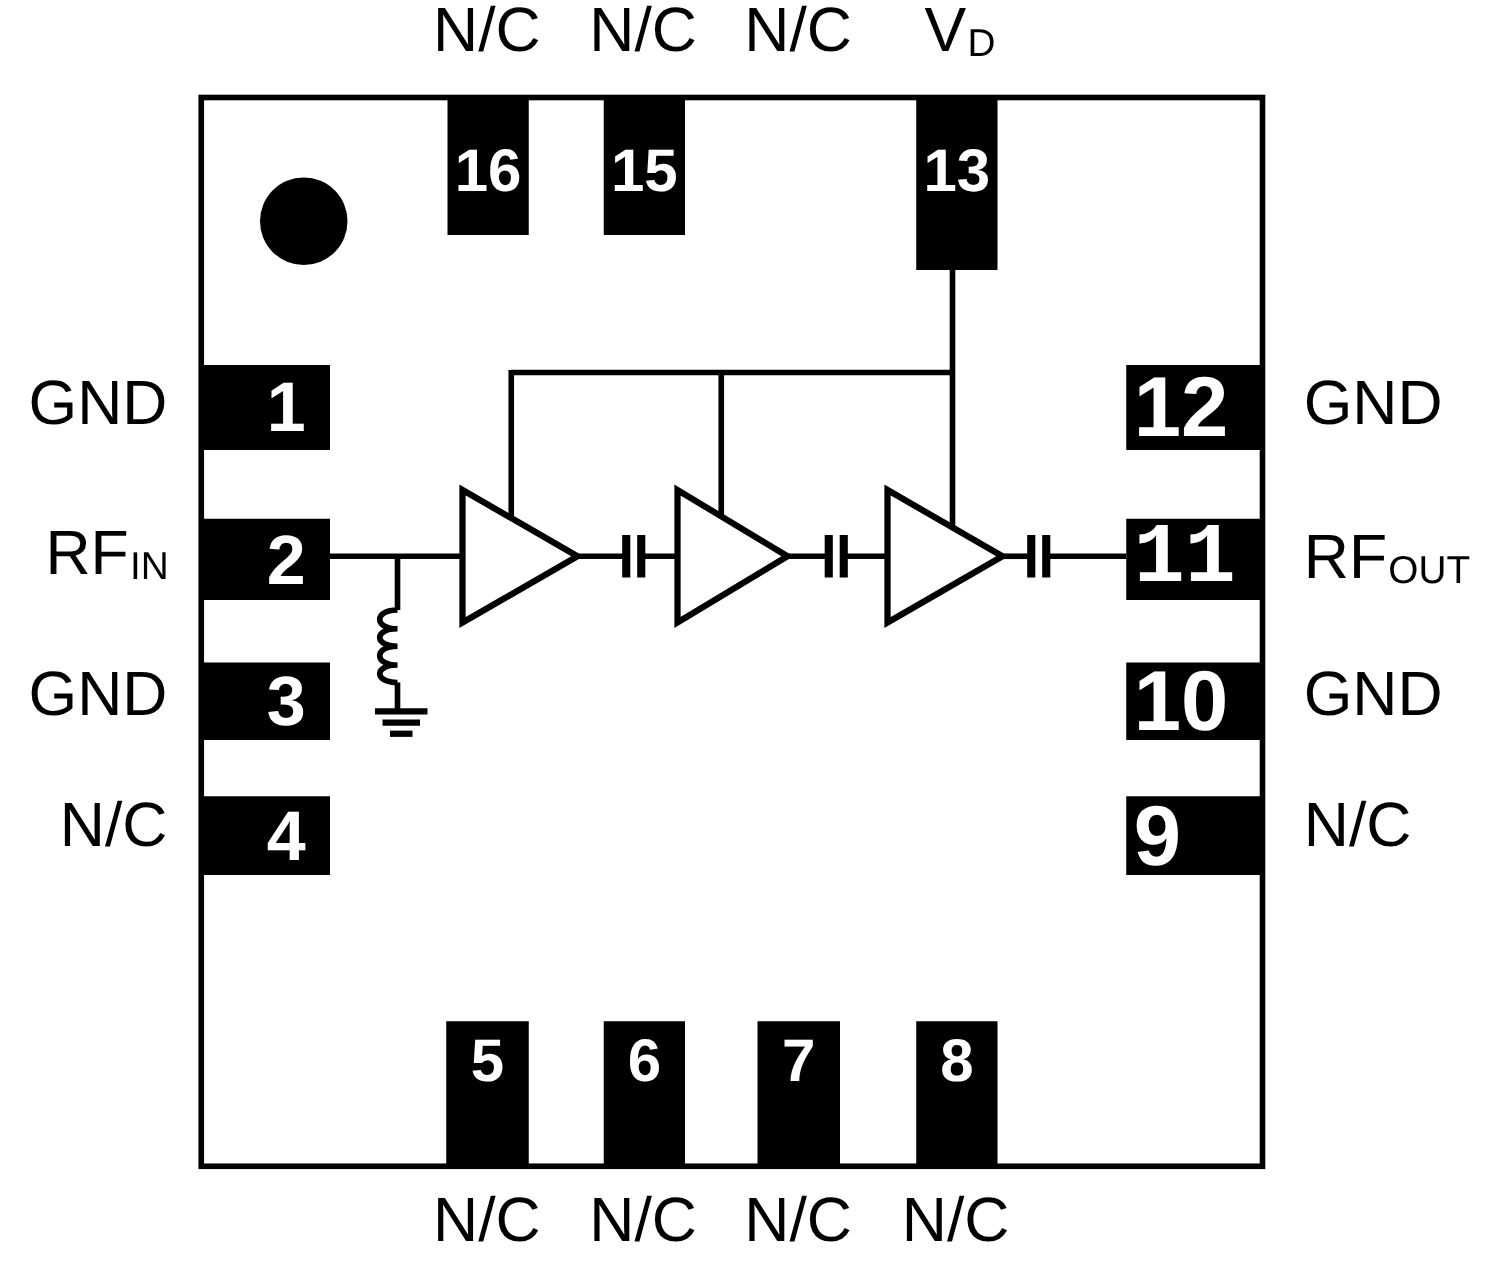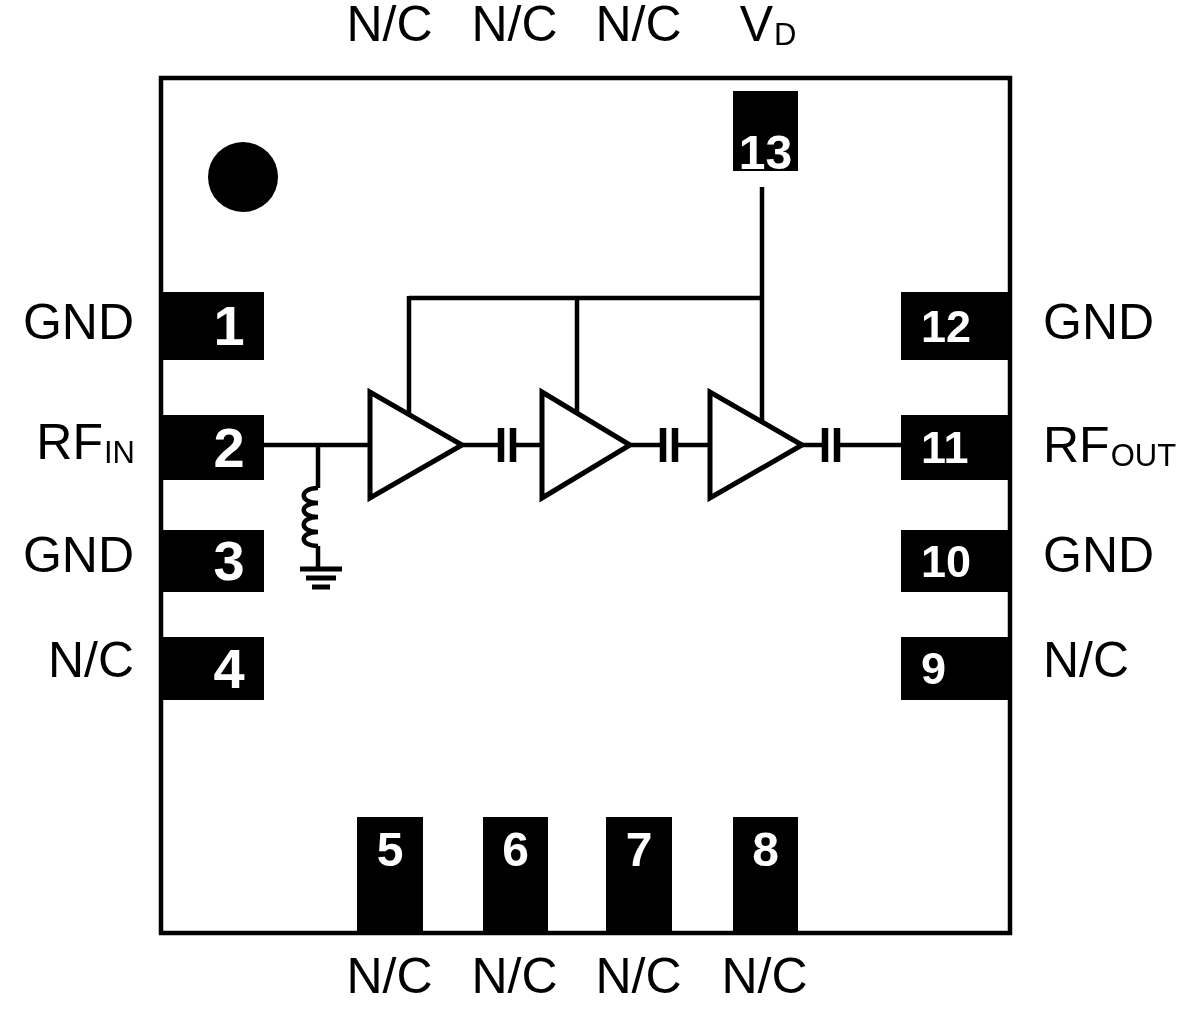--- a/index.html
+++ b/index.html
@@ -8,21 +8,21 @@
     font-family:"Liberation Sans","DejaVu Sans",sans-serif;color:#000;
   }
   #schem{position:absolute;left:0;top:0;z-index:1;}
   .pin{
     position:absolute;background:#000;color:#fff;z-index:2;
     display:flex;font-weight:bold;box-sizing:border-box;
   }
   .pin.top{justify-content:center;align-items:flex-start;padding-top:38px;font-size:48px;line-height:1;}
   .pin.bottom{justify-content:center;align-items:flex-start;padding-top:9px;font-size:48px;line-height:1;}
   .pin.left{align-items:center;justify-content:center;padding-left:34px;font-size:56px;line-height:1;}
-  .pin.right{align-items:center;justify-content:flex-start;padding-left:20px;font-size:45px;line-height:1;}
+  .pin.right{align-items:center;justify-content:flex-start;padding-left:6px;font-size:68px;line-height:1;}
   .lbl{
     position:absolute;z-index:2;font-size:50px;line-height:52px;white-space:nowrap;
     display:flex;
   }
   .lbl .sub{font-size:31px;position:relative;top:11px;margin-left:1px;}
   .lbl.t{top:-2px;height:52px;transform:translateX(-50%);}
   .lbl.b{top:950px;height:52px;transform:translateX(-50%);}
   .lbl.l{height:56px;align-items:center;justify-content:flex-end;width:200px;}
   .lbl.r{height:56px;align-items:center;justify-content:flex-start;width:220px;}
 </style>
@@ -71,21 +71,27 @@
       <path d="M825 428 V462 M837 428 V462"></path>
     </g>
 
     <g stroke="#000" stroke-width="5" fill="none">
       <path d="M300 569 H342"></path>
       <path d="M306 578 H336"></path>
       <path d="M312 587 H330"></path>
     </g>
   </svg>
 
-  <div class="pin top" style="left:733px;top:76px;width:65px;height:80px;margin-top:15px;">
+  <div class="pin top" style="left:358px;top:76px;width:65px;height:112px;">
+      <span>16</span>
+    </div>
+  <div class="pin top" style="left:483px;top:76px;width:65px;height:112px;">
+      <span>15</span>
+    </div>
+  <div class="pin top" style="left:733px;top:76px;width:65px;height:140px;">
       <span>13</span>
     </div>
 
   <div class="pin bottom" style="left:357px;top:817px;width:66px;height:118px;">
       <span>5</span>
     </div>
   <div class="pin bottom" style="left:483px;top:817px;width:65px;height:118px;">
       <span>6</span>
     </div>
   <div class="pin bottom" style="left:606px;top:817px;width:66px;height:118px;">
@@ -104,21 +110,21 @@
   <div class="pin left" style="left:160px;top:530px;width:104px;height:62px;">
       <span>3</span>
     </div>
   <div class="pin left" style="left:160px;top:637px;width:104px;height:63px;">
       <span>4</span>
     </div>
 
   <div class="pin right" style="left:901px;top:292px;width:111px;height:68px;">
       <span>12</span>
     </div>
-  <div class="pin right" style="left:901px;top:415px;width:111px;height:65px;">
+  <div class="pin right" style="left:901px;top:415px;width:111px;height:65px;font-family:Liberation Mono, monospace;">
       <span>11</span>
     </div>
   <div class="pin right" style="left:901px;top:530px;width:111px;height:62px;text-align:center;">
       <span>10</span>
     </div>
   <div class="pin right" style="left:901px;top:637px;width:111px;height:63px;">
       <span>9</span>
     </div>
 
   <div class="lbl t" style="left:390px;">

